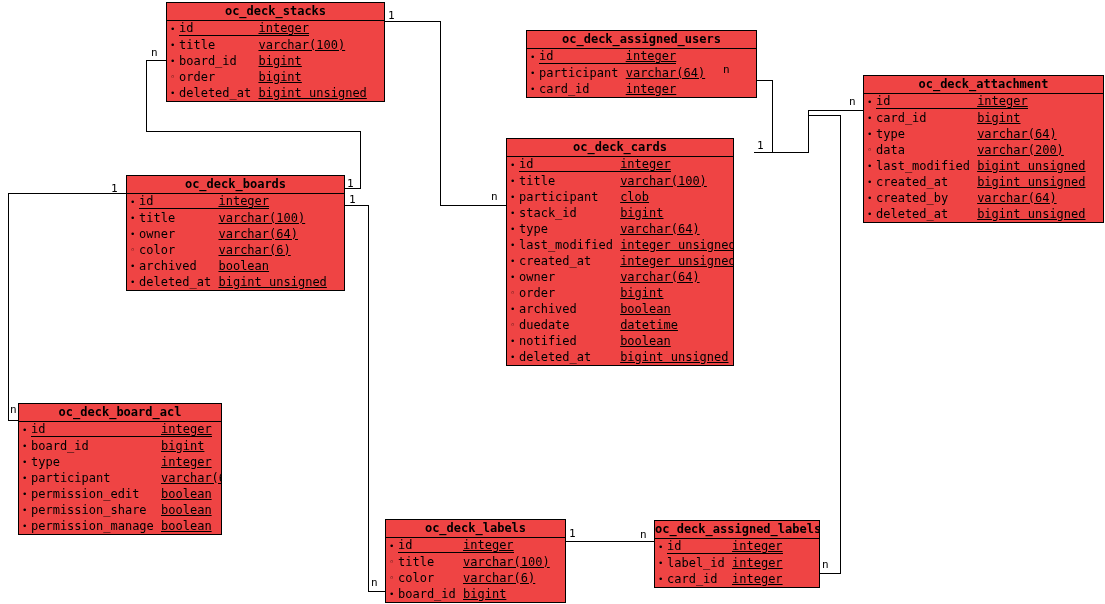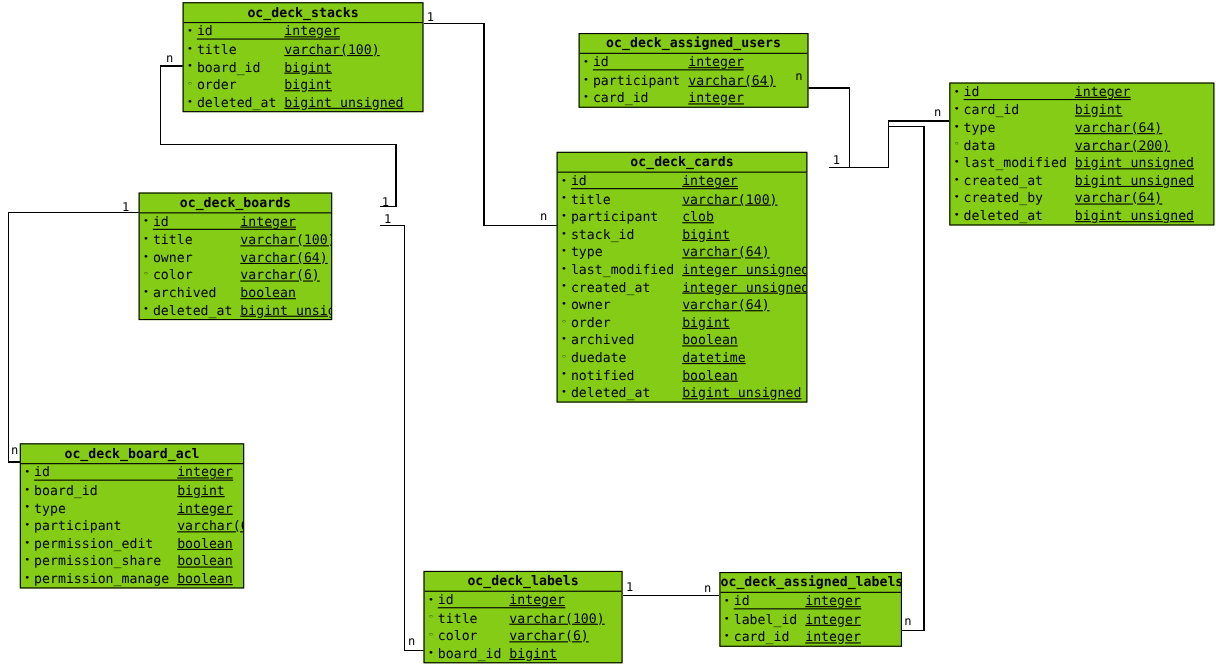--- a/index.html
+++ b/index.html
@@ -7,21 +7,21 @@
     position: relative;
     width: 1105px;
     height: 604px;
     overflow: hidden;
     font-family: "DejaVu Sans Mono", monospace;
     background: #ffffff;
   }
   #connectors { position: absolute; left: 0; top: 0; z-index: 0; }
   .db-table {
     position: absolute;
-    background: #84cc16;
+    background: #ef4444;
     border: 1px solid #000000;
     box-sizing: border-box;
     z-index: 1;
   }
   .db-table-header {
     border-bottom: 1px solid #000000;
     font-weight: bold;
     text-align: center;
     font-size: 12px;
     height: 17px;
@@ -72,27 +72,28 @@
     </svg>
   <div id="tables-layer">
       <div class="db-table" style="left: 166px; top: 2px; width: 219px;">
         <div class="db-table-header">oc_deck_stacks</div>
         <div class="field-row"><span class="bullet">•</span><span class="ftext pk"><span class="fname" style="width: 11ch;">id</span><span class="ftype">integer</span></span></div>
         <div class="field-row"><span class="bullet">•</span><span class="ftext"><span class="fname" style="width: 11ch;">title</span><span class="ftype">varchar(100)</span></span></div>
         <div class="field-row"><span class="bullet">•</span><span class="ftext"><span class="fname" style="width: 11ch;">board_id</span><span class="ftype">bigint</span></span></div>
         <div class="field-row"><span class="bullet">◦</span><span class="ftext"><span class="fname" style="width: 11ch;">order</span><span class="ftype">bigint</span></span></div>
         <div class="field-row"><span class="bullet">•</span><span class="ftext"><span class="fname" style="width: 11ch;">deleted_at</span><span class="ftype">bigint unsigned</span></span></div>
       </div>
-      <div class="db-table" style="left: 526px; top: 30px; width: 209px;">
+      <div class="db-table" style="left: 526px; top: 30px; width: 231px;">
         <div class="db-table-header">oc_deck_assigned_users</div>
         <div class="field-row"><span class="bullet">•</span><span class="ftext pk"><span class="fname" style="width: 12ch;">id</span><span class="ftype">integer</span></span></div>
         <div class="field-row"><span class="bullet">•</span><span class="ftext"><span class="fname" style="width: 12ch;">participant</span><span class="ftype">varchar(64)</span></span></div>
         <div class="field-row"><span class="bullet">•</span><span class="ftext"><span class="fname" style="width: 12ch;">card_id</span><span class="ftype">integer</span></span></div>
       </div>
       <div class="db-table" style="left: 863px; top: 75px; width: 241px;">
+        <div class="db-table-header">oc_deck_attachment</div>
         <div class="field-row"><span class="bullet">•</span><span class="ftext pk"><span class="fname" style="width: 14ch;">id</span><span class="ftype">integer</span></span></div>
         <div class="field-row"><span class="bullet">•</span><span class="ftext"><span class="fname" style="width: 14ch;">card_id</span><span class="ftype">bigint</span></span></div>
         <div class="field-row"><span class="bullet">•</span><span class="ftext"><span class="fname" style="width: 14ch;">type</span><span class="ftype">varchar(64)</span></span></div>
         <div class="field-row"><span class="bullet">◦</span><span class="ftext"><span class="fname" style="width: 14ch;">data</span><span class="ftype">varchar(200)</span></span></div>
         <div class="field-row"><span class="bullet">•</span><span class="ftext"><span class="fname" style="width: 14ch;">last_modified</span><span class="ftype">bigint unsigned</span></span></div>
         <div class="field-row"><span class="bullet">•</span><span class="ftext"><span class="fname" style="width: 14ch;">created_at</span><span class="ftype">bigint unsigned</span></span></div>
         <div class="field-row"><span class="bullet">•</span><span class="ftext"><span class="fname" style="width: 14ch;">created_by</span><span class="ftype">varchar(64)</span></span></div>
         <div class="field-row"><span class="bullet">•</span><span class="ftext"><span class="fname" style="width: 14ch;">deleted_at</span><span class="ftype">bigint unsigned</span></span></div>
       </div>
       <div class="db-table" style="left: 506px; top: 138px; width: 228px;">
@@ -104,21 +105,21 @@
         <div class="field-row"><span class="bullet">•</span><span class="ftext"><span class="fname" style="width: 14ch;">type</span><span class="ftype">varchar(64)</span></span></div>
         <div class="field-row"><span class="bullet">•</span><span class="ftext"><span class="fname" style="width: 14ch;">last_modified</span><span class="ftype">integer unsigned</span></span></div>
         <div class="field-row"><span class="bullet">•</span><span class="ftext"><span class="fname" style="width: 14ch;">created_at</span><span class="ftype">integer unsigned</span></span></div>
         <div class="field-row"><span class="bullet">•</span><span class="ftext"><span class="fname" style="width: 14ch;">owner</span><span class="ftype">varchar(64)</span></span></div>
         <div class="field-row"><span class="bullet">◦</span><span class="ftext"><span class="fname" style="width: 14ch;">order</span><span class="ftype">bigint</span></span></div>
         <div class="field-row"><span class="bullet">•</span><span class="ftext"><span class="fname" style="width: 14ch;">archived</span><span class="ftype">boolean</span></span></div>
         <div class="field-row"><span class="bullet">◦</span><span class="ftext"><span class="fname" style="width: 14ch;">duedate</span><span class="ftype">datetime</span></span></div>
         <div class="field-row"><span class="bullet">•</span><span class="ftext"><span class="fname" style="width: 14ch;">notified</span><span class="ftype">boolean</span></span></div>
         <div class="field-row"><span class="bullet">•</span><span class="ftext"><span class="fname" style="width: 14ch;">deleted_at</span><span class="ftype">bigint unsigned</span></span></div>
       </div>
-      <div class="db-table" style="left: 126px; top: 175px; width: 176px;">
+      <div class="db-table" style="left: 126px; top: 175px; width: 219px;">
         <div class="db-table-header">oc_deck_boards</div>
         <div class="field-row"><span class="bullet">•</span><span class="ftext pk"><span class="fname" style="width: 11ch;">id</span><span class="ftype">integer</span></span></div>
         <div class="field-row"><span class="bullet">•</span><span class="ftext"><span class="fname" style="width: 11ch;">title</span><span class="ftype">varchar(100)</span></span></div>
         <div class="field-row"><span class="bullet">•</span><span class="ftext"><span class="fname" style="width: 11ch;">owner</span><span class="ftype">varchar(64)</span></span></div>
         <div class="field-row"><span class="bullet">◦</span><span class="ftext"><span class="fname" style="width: 11ch;">color</span><span class="ftype">varchar(6)</span></span></div>
         <div class="field-row"><span class="bullet">•</span><span class="ftext"><span class="fname" style="width: 11ch;">archived</span><span class="ftype">boolean</span></span></div>
         <div class="field-row"><span class="bullet">•</span><span class="ftext"><span class="fname" style="width: 11ch;">deleted_at</span><span class="ftype">bigint unsigned</span></span></div>
       </div>
       <div class="db-table" style="left: 18px; top: 403px; width: 204px;">
         <div class="db-table-header">oc_deck_board_acl</div>

